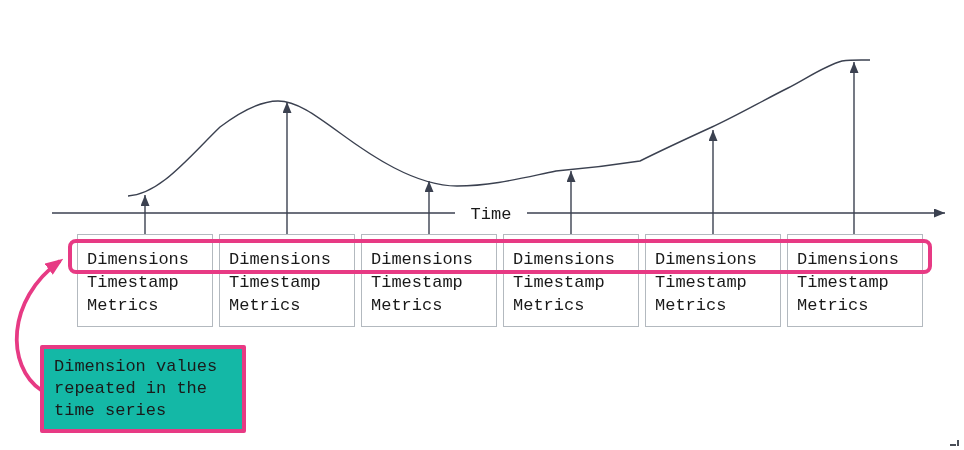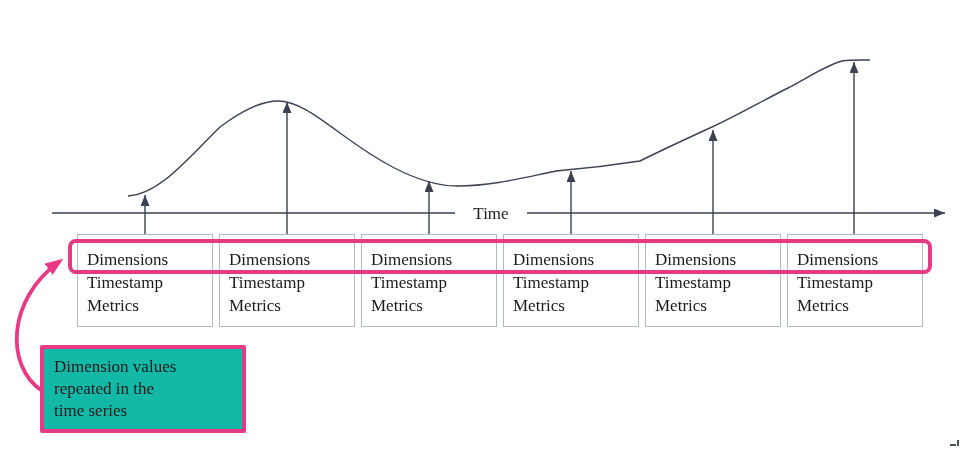--- a/index.html
+++ b/index.html
@@ -1,21 +1,21 @@
 <!DOCTYPE html>
 <html><head>
 <meta charset="utf-8">
 <style>
   html, body { margin: 0; padding: 0; background: #ffffff; }
   .canvas {
     position: relative;
     width: 964px;
     height: 450px;
     background: #ffffff;
-    font-family: Liberation Serif, serif;
+    font-family: Liberation Mono, monospace;
     color: #1a1a1a;
     overflow: hidden;
   }
   svg.layer {
     position: absolute;
     left: 0; top: 0;
     width: 964px; height: 450px;
   }
   .record-box {
     position: absolute;

